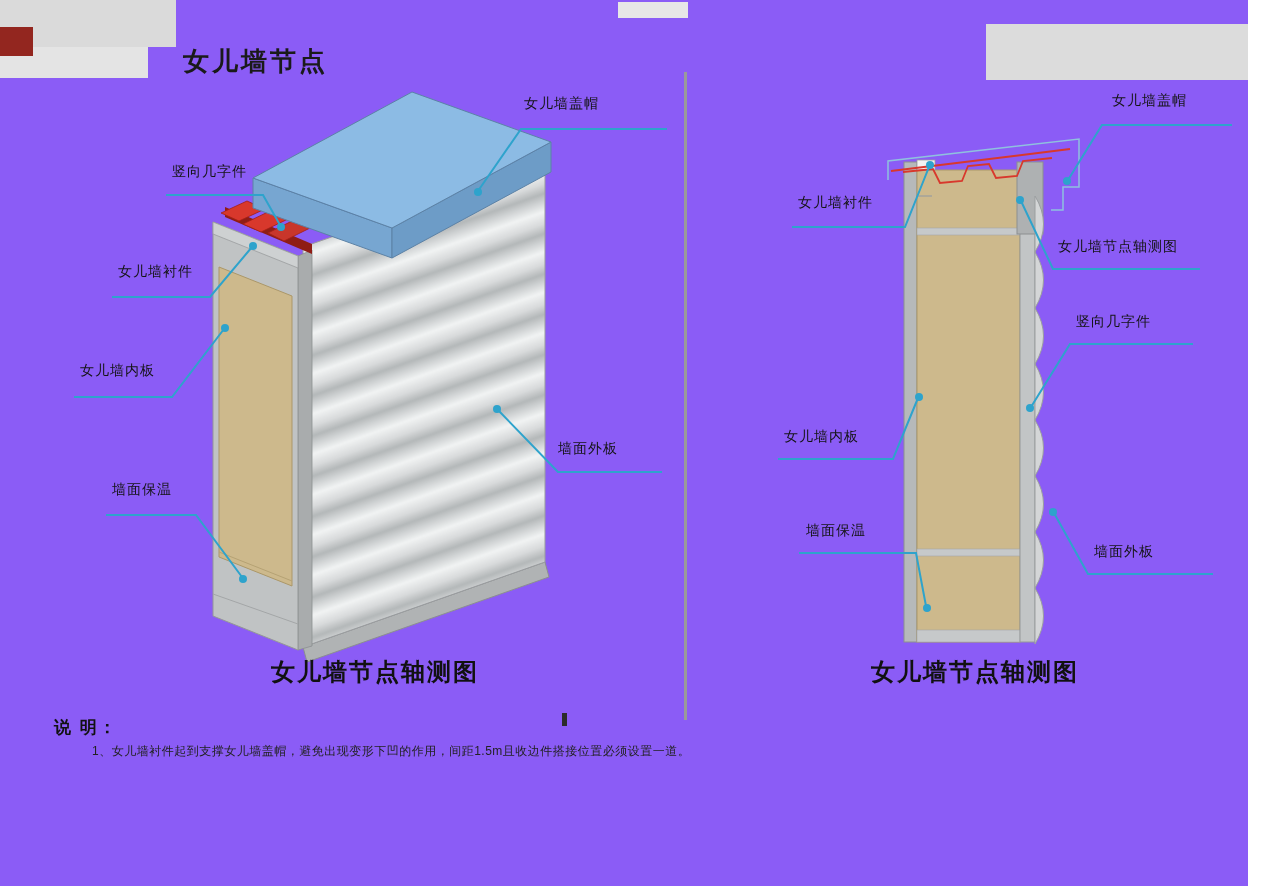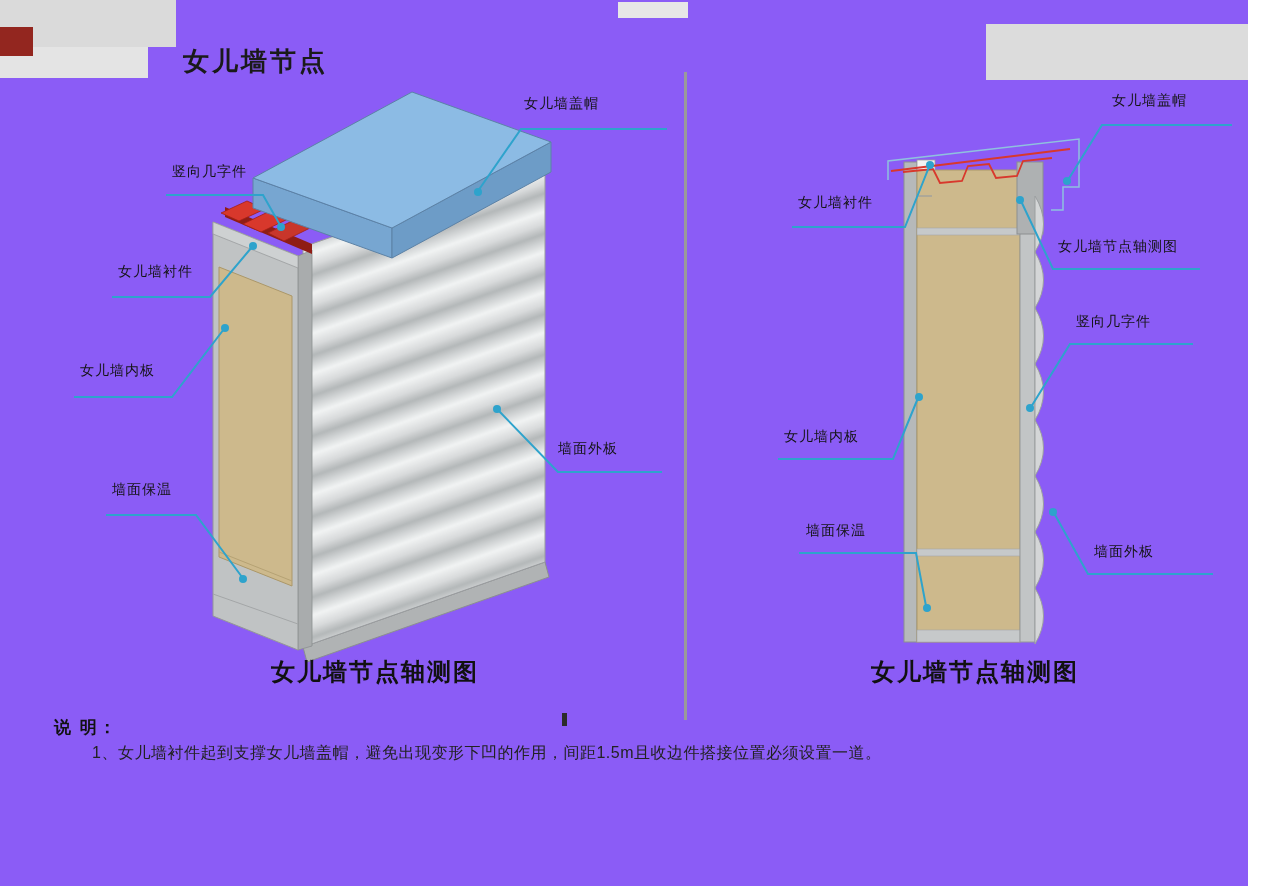--- a/index.html
+++ b/index.html
@@ -9,21 +9,21 @@
   .title{position:absolute;left:183px;top:44px;font-size:26px;font-weight:bold;
          color:#1a1a1a;letter-spacing:3px;}
   .divider{position:absolute;left:684px;top:72px;width:3px;height:648px;background:#9a9a9a;}
   svg.draw{position:absolute;left:0;top:0;z-index:1;}
   .lbl{position:absolute;z-index:2;font-size:14px;color:#141414;
        white-space:nowrap;letter-spacing:1px;}
   .caption{position:absolute;z-index:2;width:400px;text-align:center;
            font-size:24px;font-weight:bold;color:#111;letter-spacing:2px;}
   .notes-heading{position:absolute;left:54px;top:716px;font-size:17px;
                  font-weight:bold;color:#111;letter-spacing:2px;}
-  .notes-item{position:absolute;left:92px;top:743px;font-size:16px;color:#222;
+  .notes-item{position:absolute;left:92px;top:743px;font-size:12px;color:#222;
               letter-spacing:0.5px;}
 </style>
 </head>
 <body>
 
 <div class="page">
 
   <div class="artifact" style="left:0;top:0;width:176px;height:47px;background:#dadada;"></div>
   <div class="artifact" style="left:0;top:47px;width:148px;height:31px;background:#e4e4e4;"></div>
   <div class="artifact" style="left:0;top:27px;width:33px;height:29px;background:#93261f;"></div>

